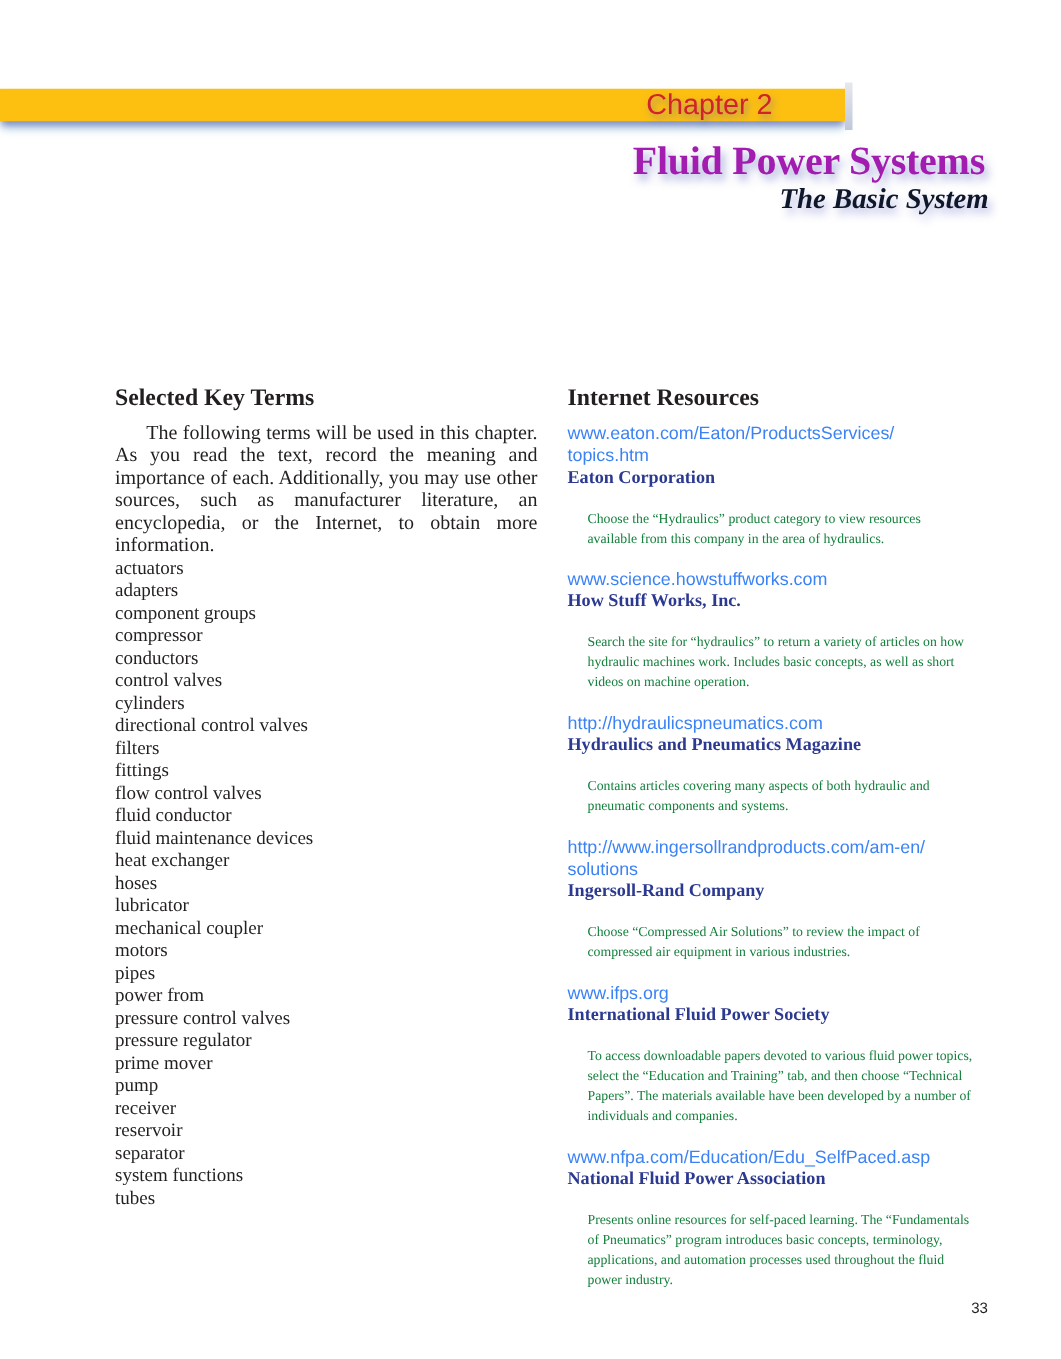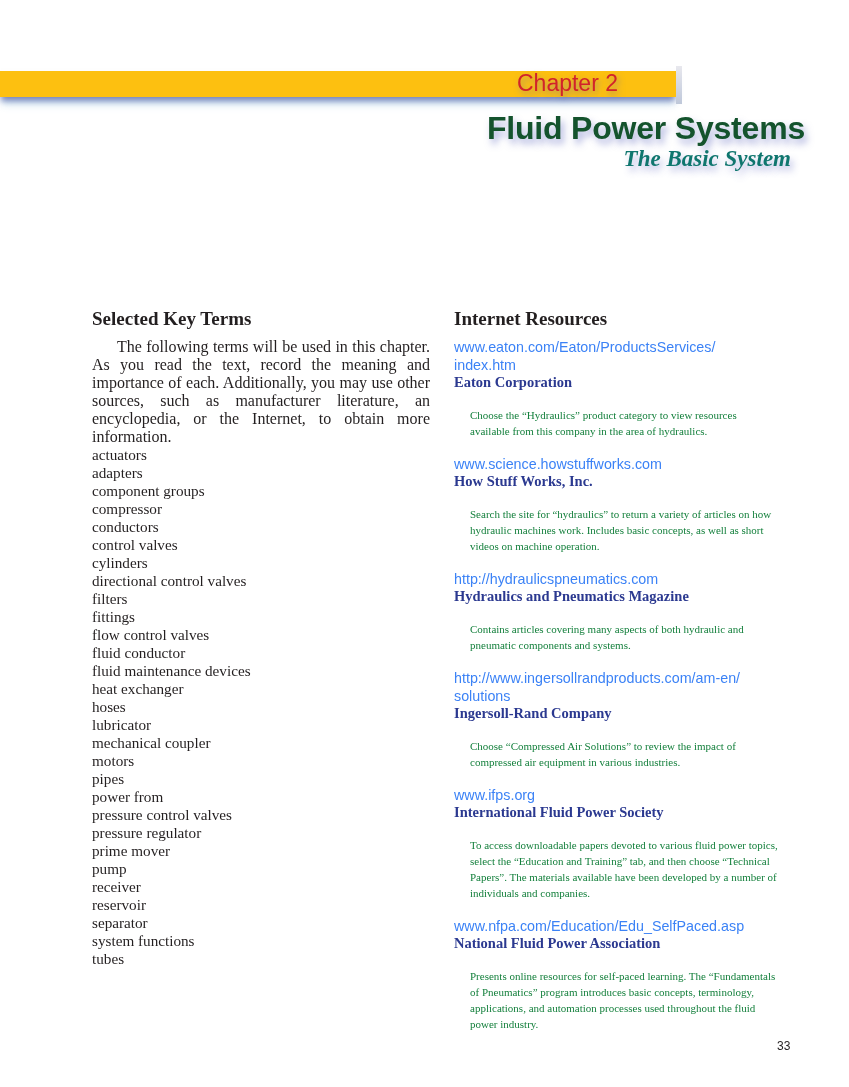--- a/index.html
+++ b/index.html
@@ -11,27 +11,27 @@
   .banner-bar { position: absolute; left: 0; top: 5px; width: 676px; height: 26px;
                 background: #fdc010;
                 box-shadow: 0 5px 6px -1px rgba(92,102,170,0.75), 0 9px 8px -2px rgba(150,205,230,0.45); }
   .banner-cap { position: absolute; left: 676px; top: 0; width: 6px; height: 38px;
                 background: linear-gradient(#e8e8ee, #bfc8da); }
   .chapter-label { position: absolute; right: 58px; top: 4px;
                    font-family: "Liberation Sans", "DejaVu Sans", sans-serif;
                    font-size: 23px; color: #d2232a;
                    text-shadow: 2px 3px 6px rgba(90,100,190,0.55); }
 
-  .title-main { position: absolute; right: 44px; top: 110px;
-                font-family: Liberation Sans, sans-serif; font-weight: bold;
-                font-size: 32px; color: #14532d; letter-spacing: -0.2px;
+  .title-main { position: absolute; right: 61px; top: 110px;
+                font-family: Liberation Serif, serif; font-weight: bold;
+                font-size: 32px; color: #a21caf; letter-spacing: -0.2px;
                 text-shadow: 3px 5px 7px rgba(90,100,190,0.5); }
   .title-sub { position: absolute; right: 58px; top: 146px;
                font-family: "Liberation Serif", "DejaVu Serif", serif; font-weight: bold; font-style: italic;
-               font-size: 23px; color: #0f766e;
+               font-size: 23px; color: #0f172a;
                text-shadow: 3px 5px 7px rgba(90,100,190,0.45); }
 
   
   .col-left { position: absolute; left: 92px; top: 306px; width: 338px; }
   .col-right { position: absolute; left: 454px; top: 306px; width: 340px; }
 
   .section-heading { font-family: "Liberation Serif", "DejaVu Serif", serif; font-weight: bold;
                      font-size: 19px; color: #231f20; margin: 0 0 6px 0; line-height: 26px; }
 
   .intro { font-size: 16px; line-height: 18px; text-align: justify; text-indent: 25px;
@@ -95,21 +95,21 @@
     <li>tubes</li>
   </ul>
 </div>
 
 <div class="col-right">
   <h2 class="section-heading">Internet Resources</h2>
 
   <div class="resource">
     <a class="res-url">
       <span>www.eaton.com/Eaton/ProductsServices/</span><br>
-      <span>index.htm</span>
+      <span>topics.htm</span>
     </a>
     <div class="res-name">Eaton Corporation</div>
     <p class="res-desc">Choose the “Hydraulics” product category to view resources available from this company in the area of hydraulics.</p>
   </div>
 
   <div class="resource">
     <a class="res-url">www.science.howstuffworks.com</a>
     <div class="res-name">How Stuff Works, Inc.</div>
     <p class="res-desc">Search the site for “hydraulics” to return a variety of articles on how hydraulic machines work. Includes basic concepts, as well as short videos on machine operation.</p>
   </div>

